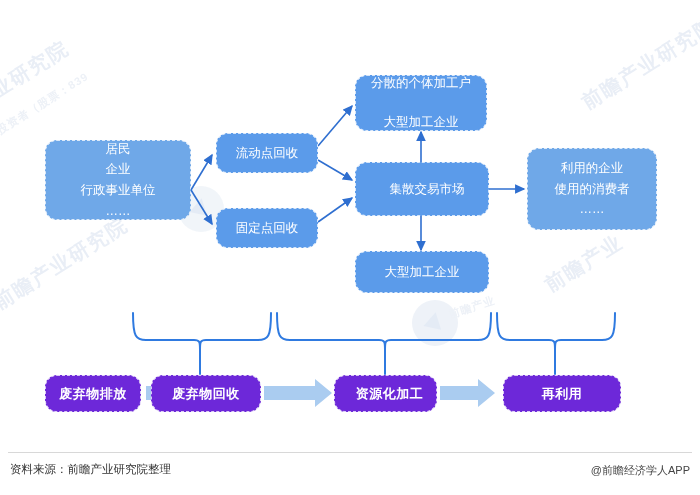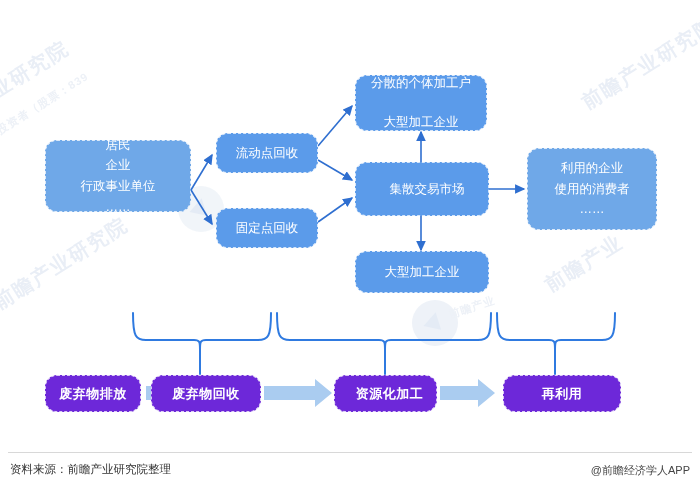--- a/index.html
+++ b/index.html
@@ -103,21 +103,21 @@
       <path d="M555,350 L555,374"></path>
     </g>
 
     <g fill="#aaccf0">
       <path d="M146,386 L171,386 L171,379 L188,393 L171,407 L171,400 L146,400 Z"></path>
       <path d="M264,386 L315,386 L315,379 L332,393 L315,407 L315,400 L264,400 Z"></path>
       <path d="M440,386 L478,386 L478,379 L495,393 L478,407 L478,400 L440,400 Z"></path>
     </g>
   </svg>
 
-  <div class="node light" style="left:45px;top:140px;width:146px;height:72px;">
+  <div class="node light" style="left:45px;top:140px;width:146px;height:80px;">
     <span>居民</span>
     <span>企业</span>
     <span>行政事业单位</span>
     <span>……</span>
   </div>
 
   <div class="node mid" style="left:216px;top:133px;width:102px;height:40px;">
     <span>流动点回收</span>
   </div>
 

